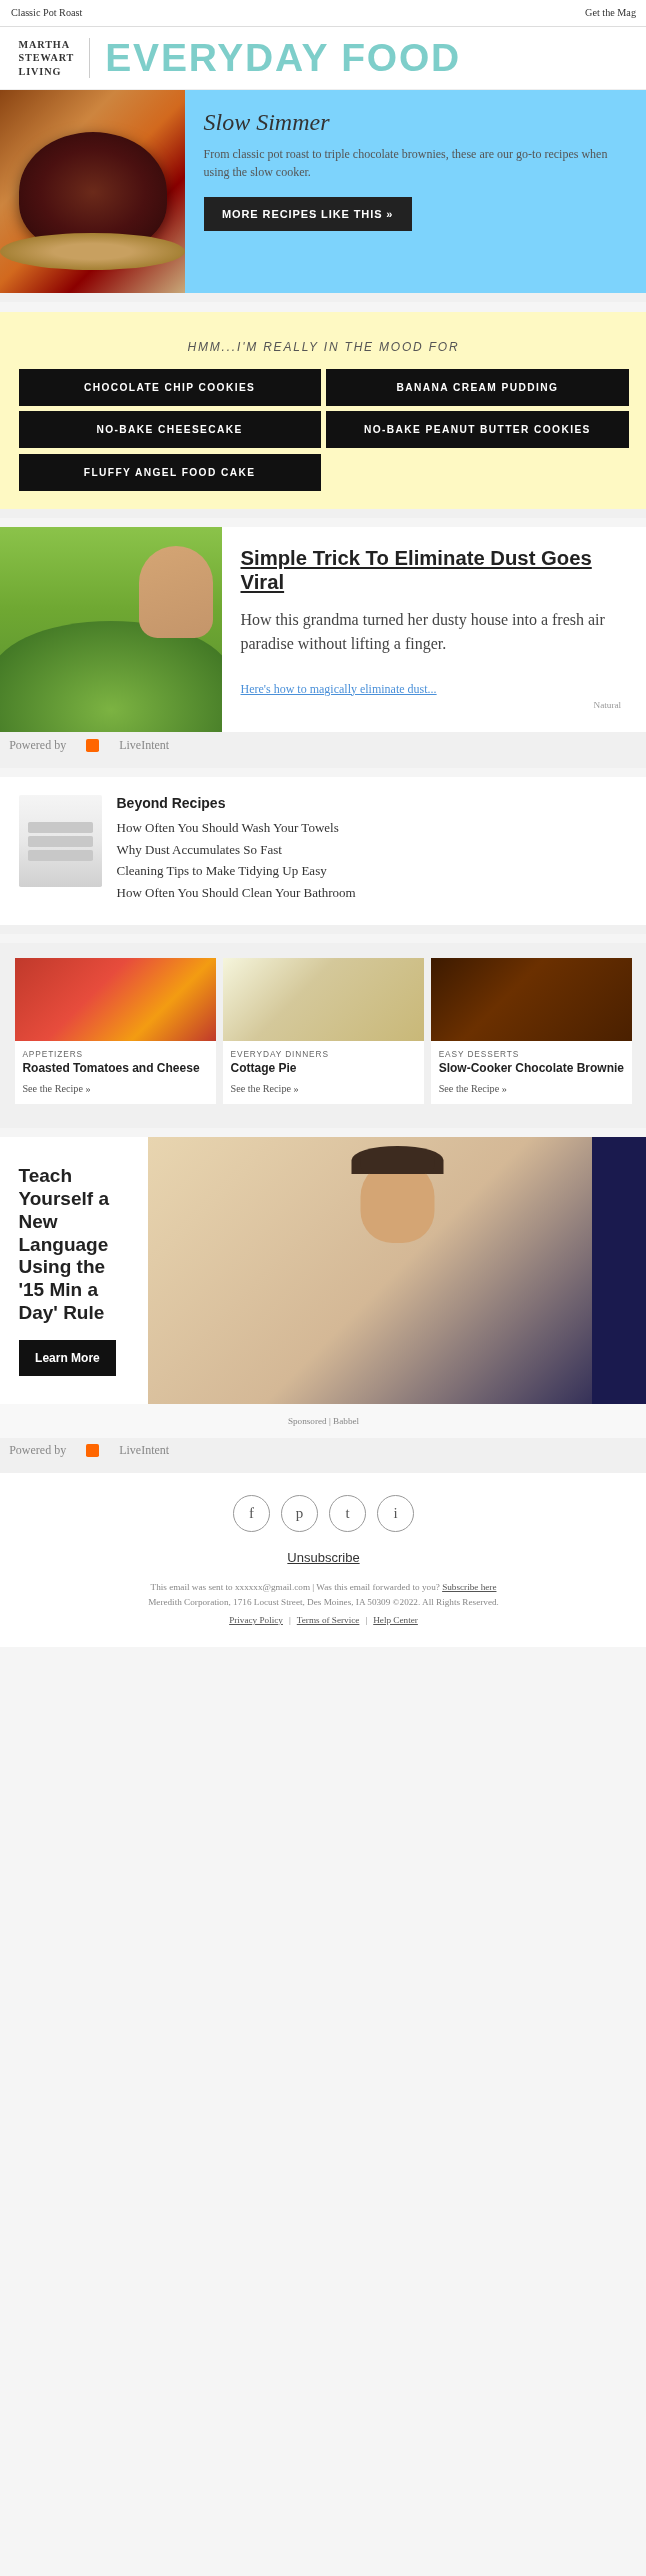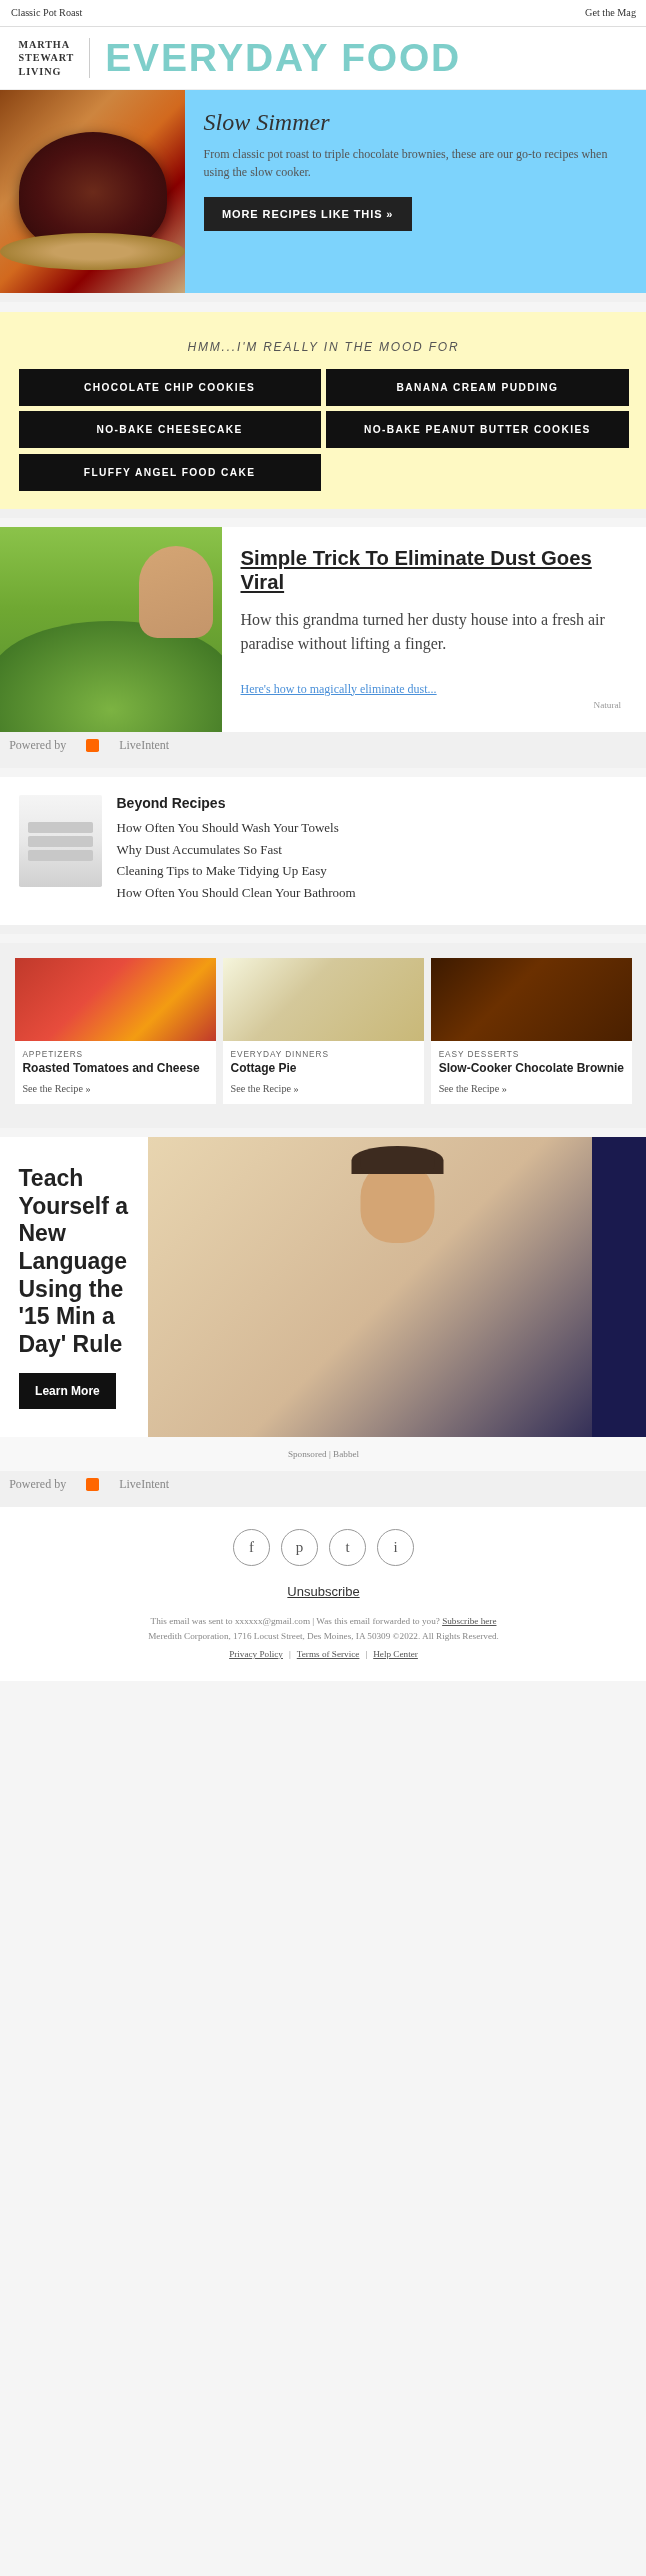--- a/index.html
+++ b/index.html
@@ -356,21 +356,21 @@
       display: flex;
       min-height: 185px;
     }
     .lang-ad-content {
       padding: 28px 18.5px;
       flex: 0 0 148px;
       background: #fff;
       z-index: 2;
     }
     .lang-ad-title {
-      font-size: 23px;
+      font-size: 19px;
       font-weight: 900;
       color: #222;
       line-height: 1.2;
       margin-bottom: 15px;
       font-family: Arial, sans-serif;
     }
     .lang-ad-btn {
       display: inline-block;
       background: #111;
       color: #fff;

